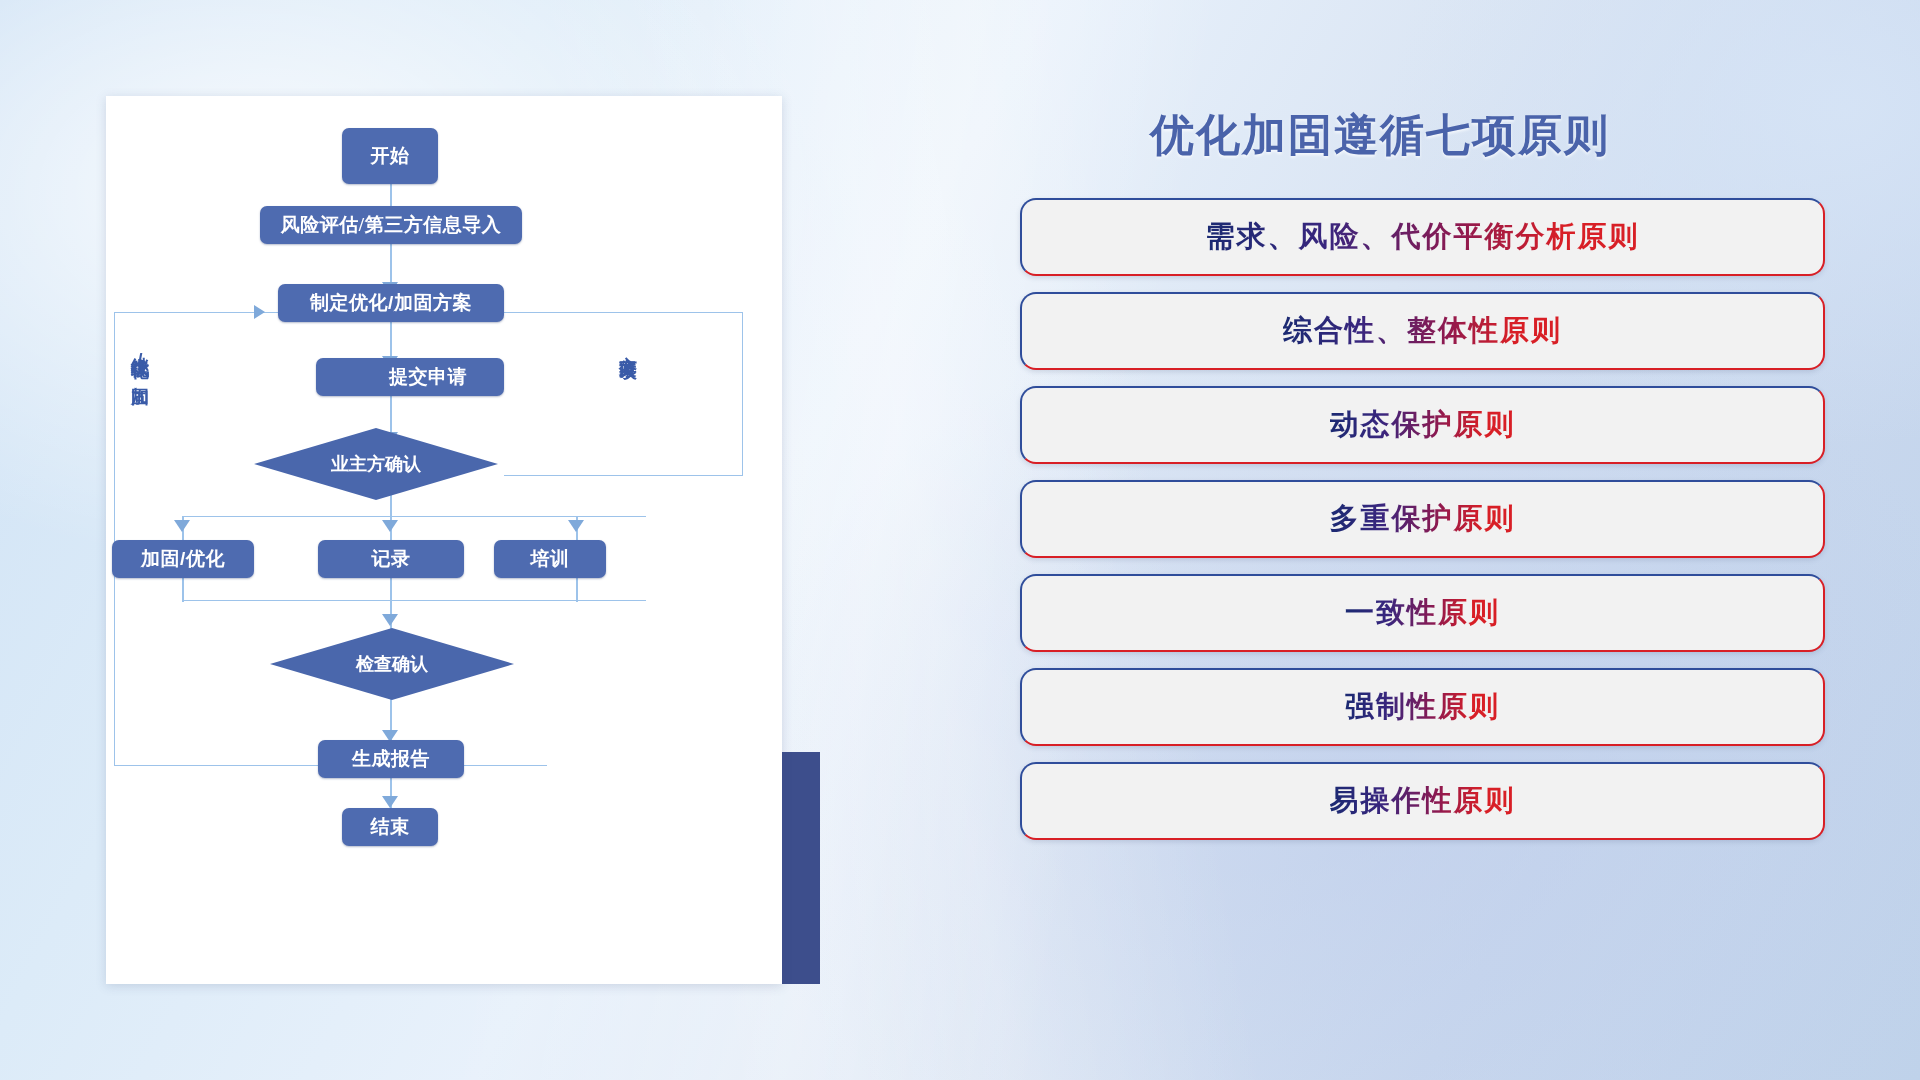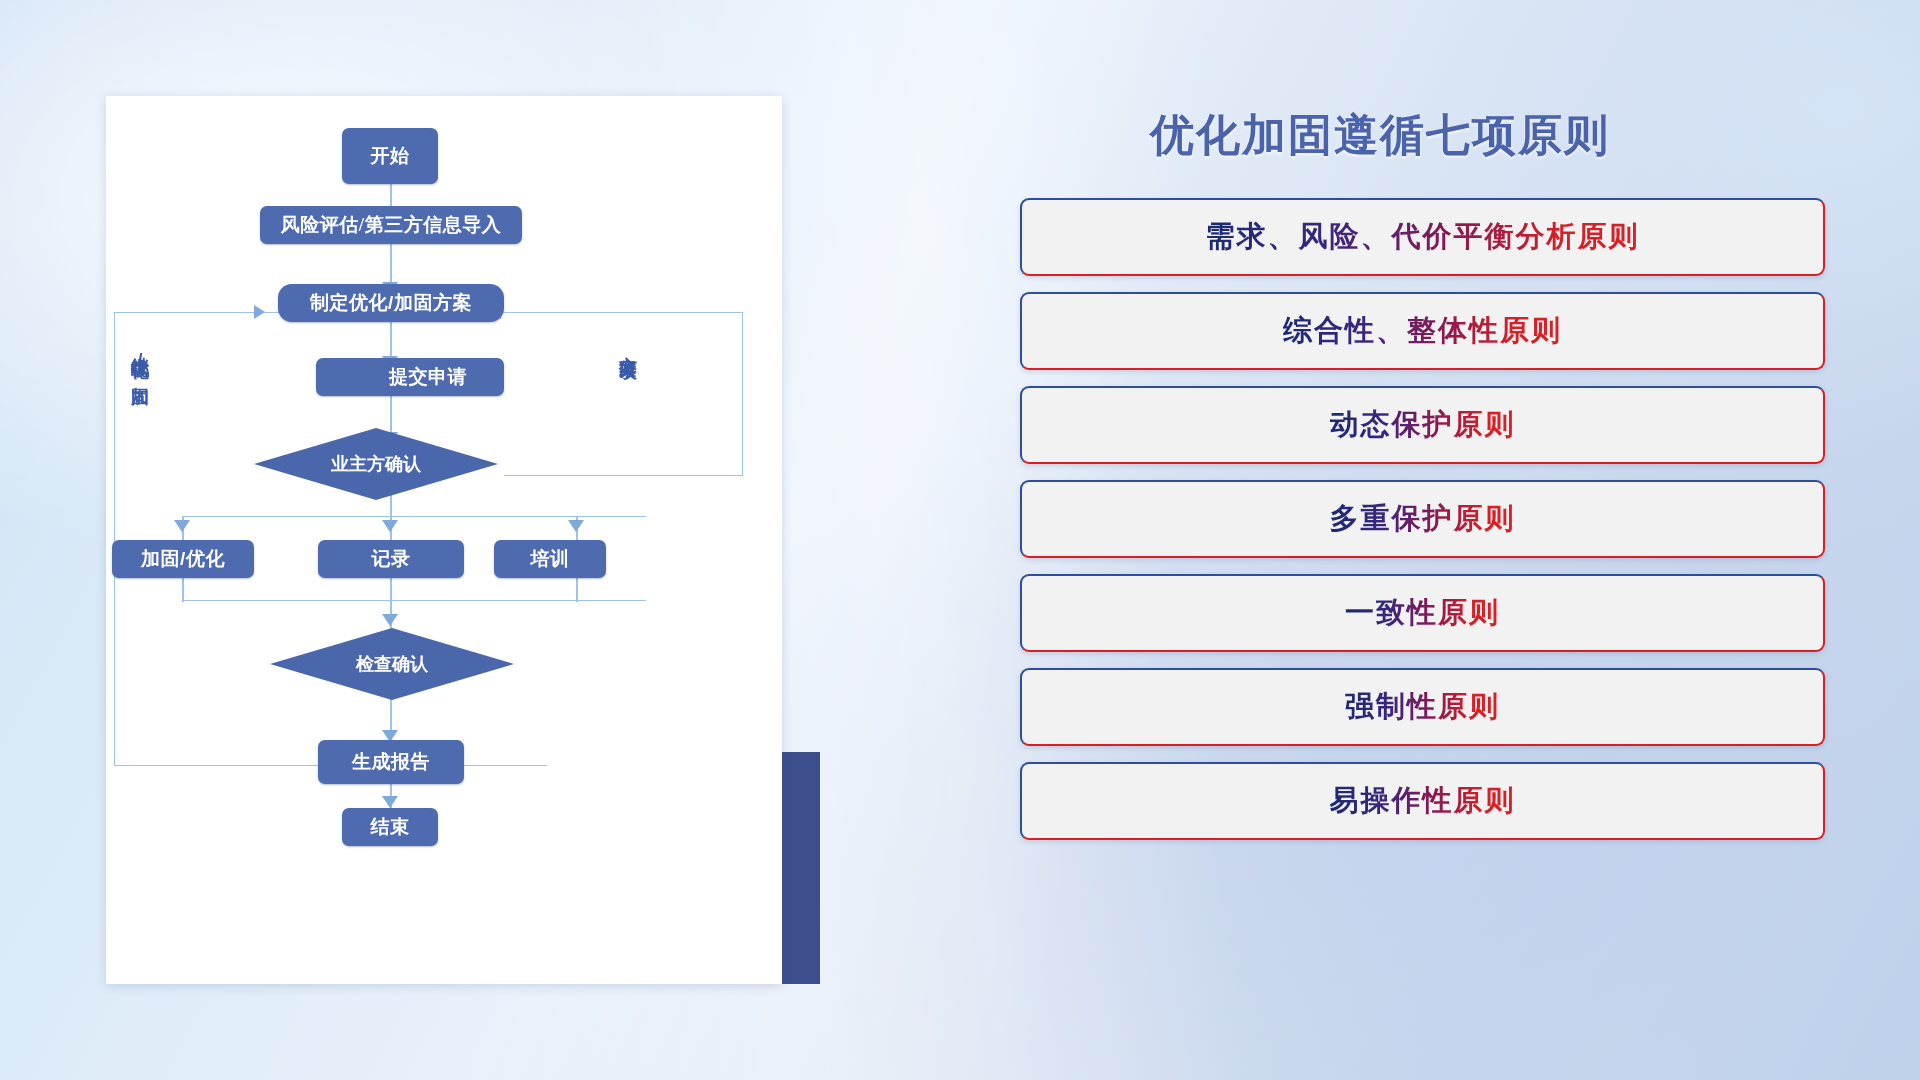--- a/index.html
+++ b/index.html
@@ -68,21 +68,21 @@
   .right-pane{position:absolute;left:1020px;top:90px;width:820px;height:930px;}
   .big-title{
     position:absolute;left:130px;top:16px;
     font-size:44px;font-weight:bold;color:#4a63aa;letter-spacing:2px;
     text-shadow:0 2px 3px rgba(255,255,255,.7);
     white-space:nowrap;
   }
   .cards{position:absolute;left:0;top:108px;width:805px;}
   .pcard{
     position:relative;height:74px;margin-bottom:16px;
-    background:#f2f2f2;border-radius:9px;
+    background:#f2f2f2;border-radius:16px;
     border-top:2.2px solid #2f4d9b;
     border-bottom:2.2px solid #d81f26;
     border-left:2.2px solid #2f4d9b;
     border-right:2.2px solid #d81f26;
     display:flex;align-items:center;justify-content:center;
     box-shadow:0 2px 5px rgba(70,90,130,.18);
   }
   .pcard .ptxt{
     font-size:29px;font-weight:bold;letter-spacing:2px;white-space:nowrap;
     background:linear-gradient(90deg,#1b2a72 0%,#39267e 28%,#8d1950 58%,#d81f26 82%,#d81f26 100%);
@@ -147,21 +147,21 @@
     <div class="vlabel" style="left:512px;top:246px;height:130px;">方案修改</div>
 
     <div class="node" style="left:236px;top:32px;width:96px;height:56px;">
       <span>开始</span>
     </div>
 
     <div class="node" style="left:154px;top:110px;width:262px;height:38px;font-family:Liberation Serif, serif;">
       <span>风险评估/第三方信息导入</span>
     </div>
 
-    <div class="node" style="left:172px;top:188px;width:226px;height:38px;border-radius:14px;">
+    <div class="node" style="left:172px;top:188px;width:226px;height:38px;">
       <span>制定优化/加固方案</span>
     </div>
 
     <div class="node" style="left:210px;top:262px;width:152px;height:38px;padding-left:36px;">
       <span>提交申请</span>
     </div>
 
     <div class="diamond" style="left:148px;top:332px;width:244px;height:72px;">
       <div class="dshape"></div>
       <span class="dtxt">业主方确认</span>
@@ -177,21 +177,21 @@
 
     <div class="node" style="left:388px;top:444px;width:112px;height:38px;font-family:Liberation Serif, serif;">
       <span>培训</span>
     </div>
 
     <div class="diamond" style="left:164px;top:532px;width:244px;height:72px;">
       <div class="dshape"></div>
       <span class="dtxt">检查确认</span>
     </div>
 
-    <div class="node" style="left:212px;top:644px;width:146px;height:44px;">
+    <div class="node" style="left:212px;top:644px;width:146px;height:38px;">
       <span>生成报告</span>
     </div>
 
     <div class="node" style="left:236px;top:712px;width:96px;height:38px;">
       <span>结束</span>
     </div>
 
   </div>
 </div>
 

